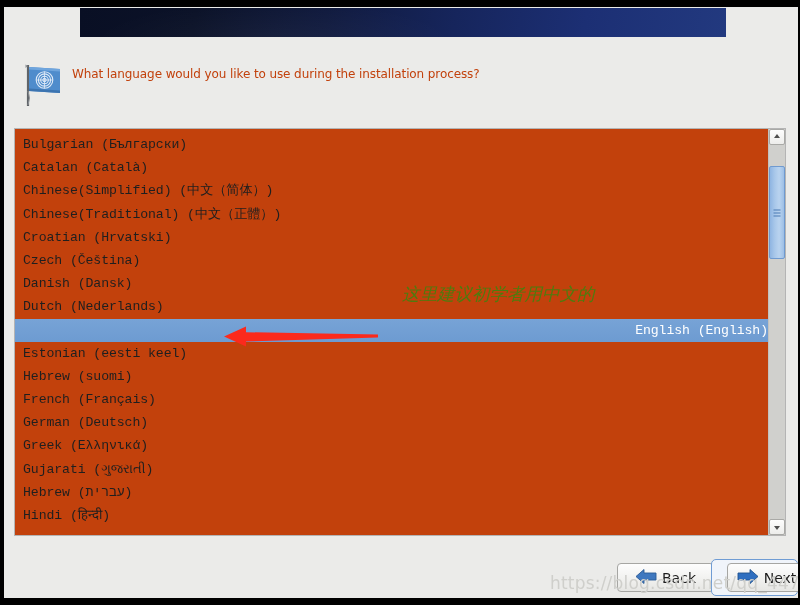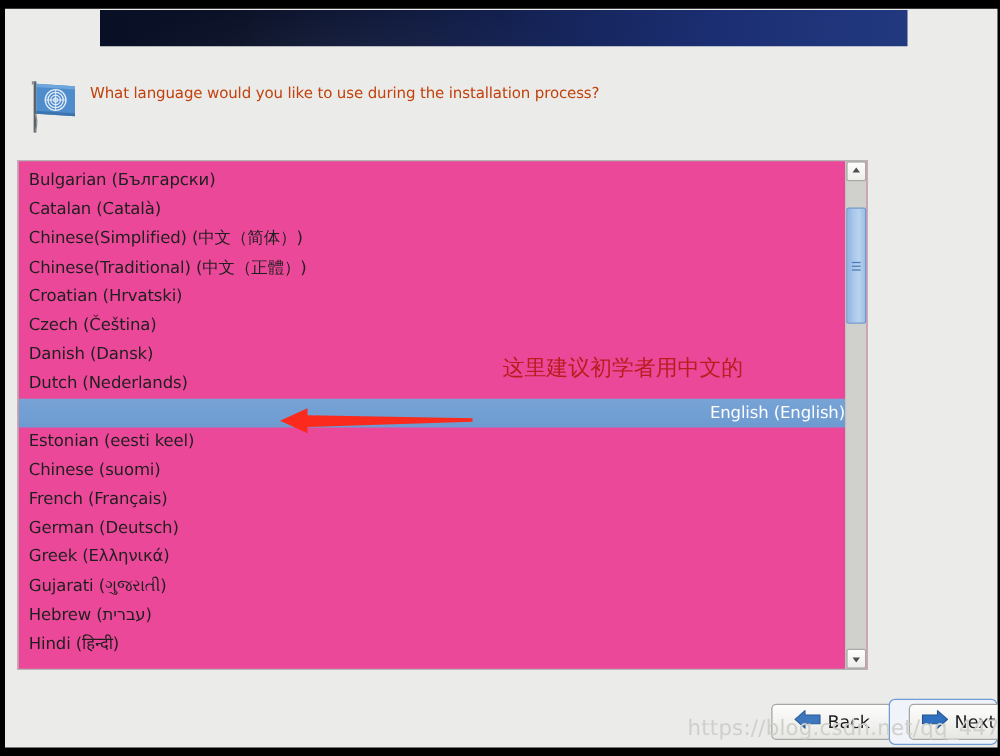--- a/index.html
+++ b/index.html
@@ -80,26 +80,27 @@
     line-height: 19px;
     color: #c2410c;
     letter-spacing: -0.1px;
   }
 
   
   #listbox {
     position: absolute;
     left: 10px;
     top: 121px;
-    width: 680px;
+    width: 772px;
     height: 408px;
-    background: #ec4899;
+    background: #c2410c;
     border: 1px solid #b4b4b4;
     box-sizing: border-box;
     display: flex;
+    font-family: Liberation Mono, monospace;
   }
   #list-scrollarea {
     position: relative;
     flex: 1 1 auto;
     overflow: hidden;
     padding-top: 4px;
   }
   .lang-row {
     height: 23.2px;
     line-height: 23.2px;
@@ -179,23 +180,24 @@
     background: #4a7ab4;
     margin: 2px 0;
   }
 
   
   #annotation-text {
     position: absolute;
     left: 398px;
     top: 275px;
     font-size: 17.5px;
-    color: #b91c1c;
+    color: #4d7c0f;
     white-space: nowrap;
     font-family: "DejaVu Sans", "Liberation Sans", sans-serif;
+    font-style: italic;
   }
   #annotation-arrow {
     position: absolute;
     left: 216px;
     top: 316px;
     width: 160px;
     height: 26px;
   }
 
   
@@ -294,21 +296,21 @@
           <div class="lang-row">Bulgarian (Български)</div>
           <div class="lang-row">Catalan (Català)</div>
           <div class="lang-row">Chinese(Simplified) (中文（简体）)</div>
           <div class="lang-row">Chinese(Traditional) (中文（正體）)</div>
           <div class="lang-row">Croatian (Hrvatski)</div>
           <div class="lang-row">Czech (Čeština)</div>
           <div class="lang-row">Danish (Dansk)</div>
           <div class="lang-row">Dutch (Nederlands)</div>
           <div class="lang-row selected">English (English)</div>
           <div class="lang-row">Estonian (eesti keel)</div>
-          <div class="lang-row">Chinese (suomi)</div>
+          <div class="lang-row">Hebrew (suomi)</div>
           <div class="lang-row">French (Français)</div>
           <div class="lang-row">German (Deutsch)</div>
           <div class="lang-row">Greek (Ελληνικά)</div>
           <div class="lang-row">Gujarati (ગુજરાતી)</div>
           <div class="lang-row">Hebrew (עברית)</div>
           <div class="lang-row">Hindi (हिन्दी)</div>
         </div>
 
       <div id="scrollbar">
         <div class="sb-btn" id="sb-up">

